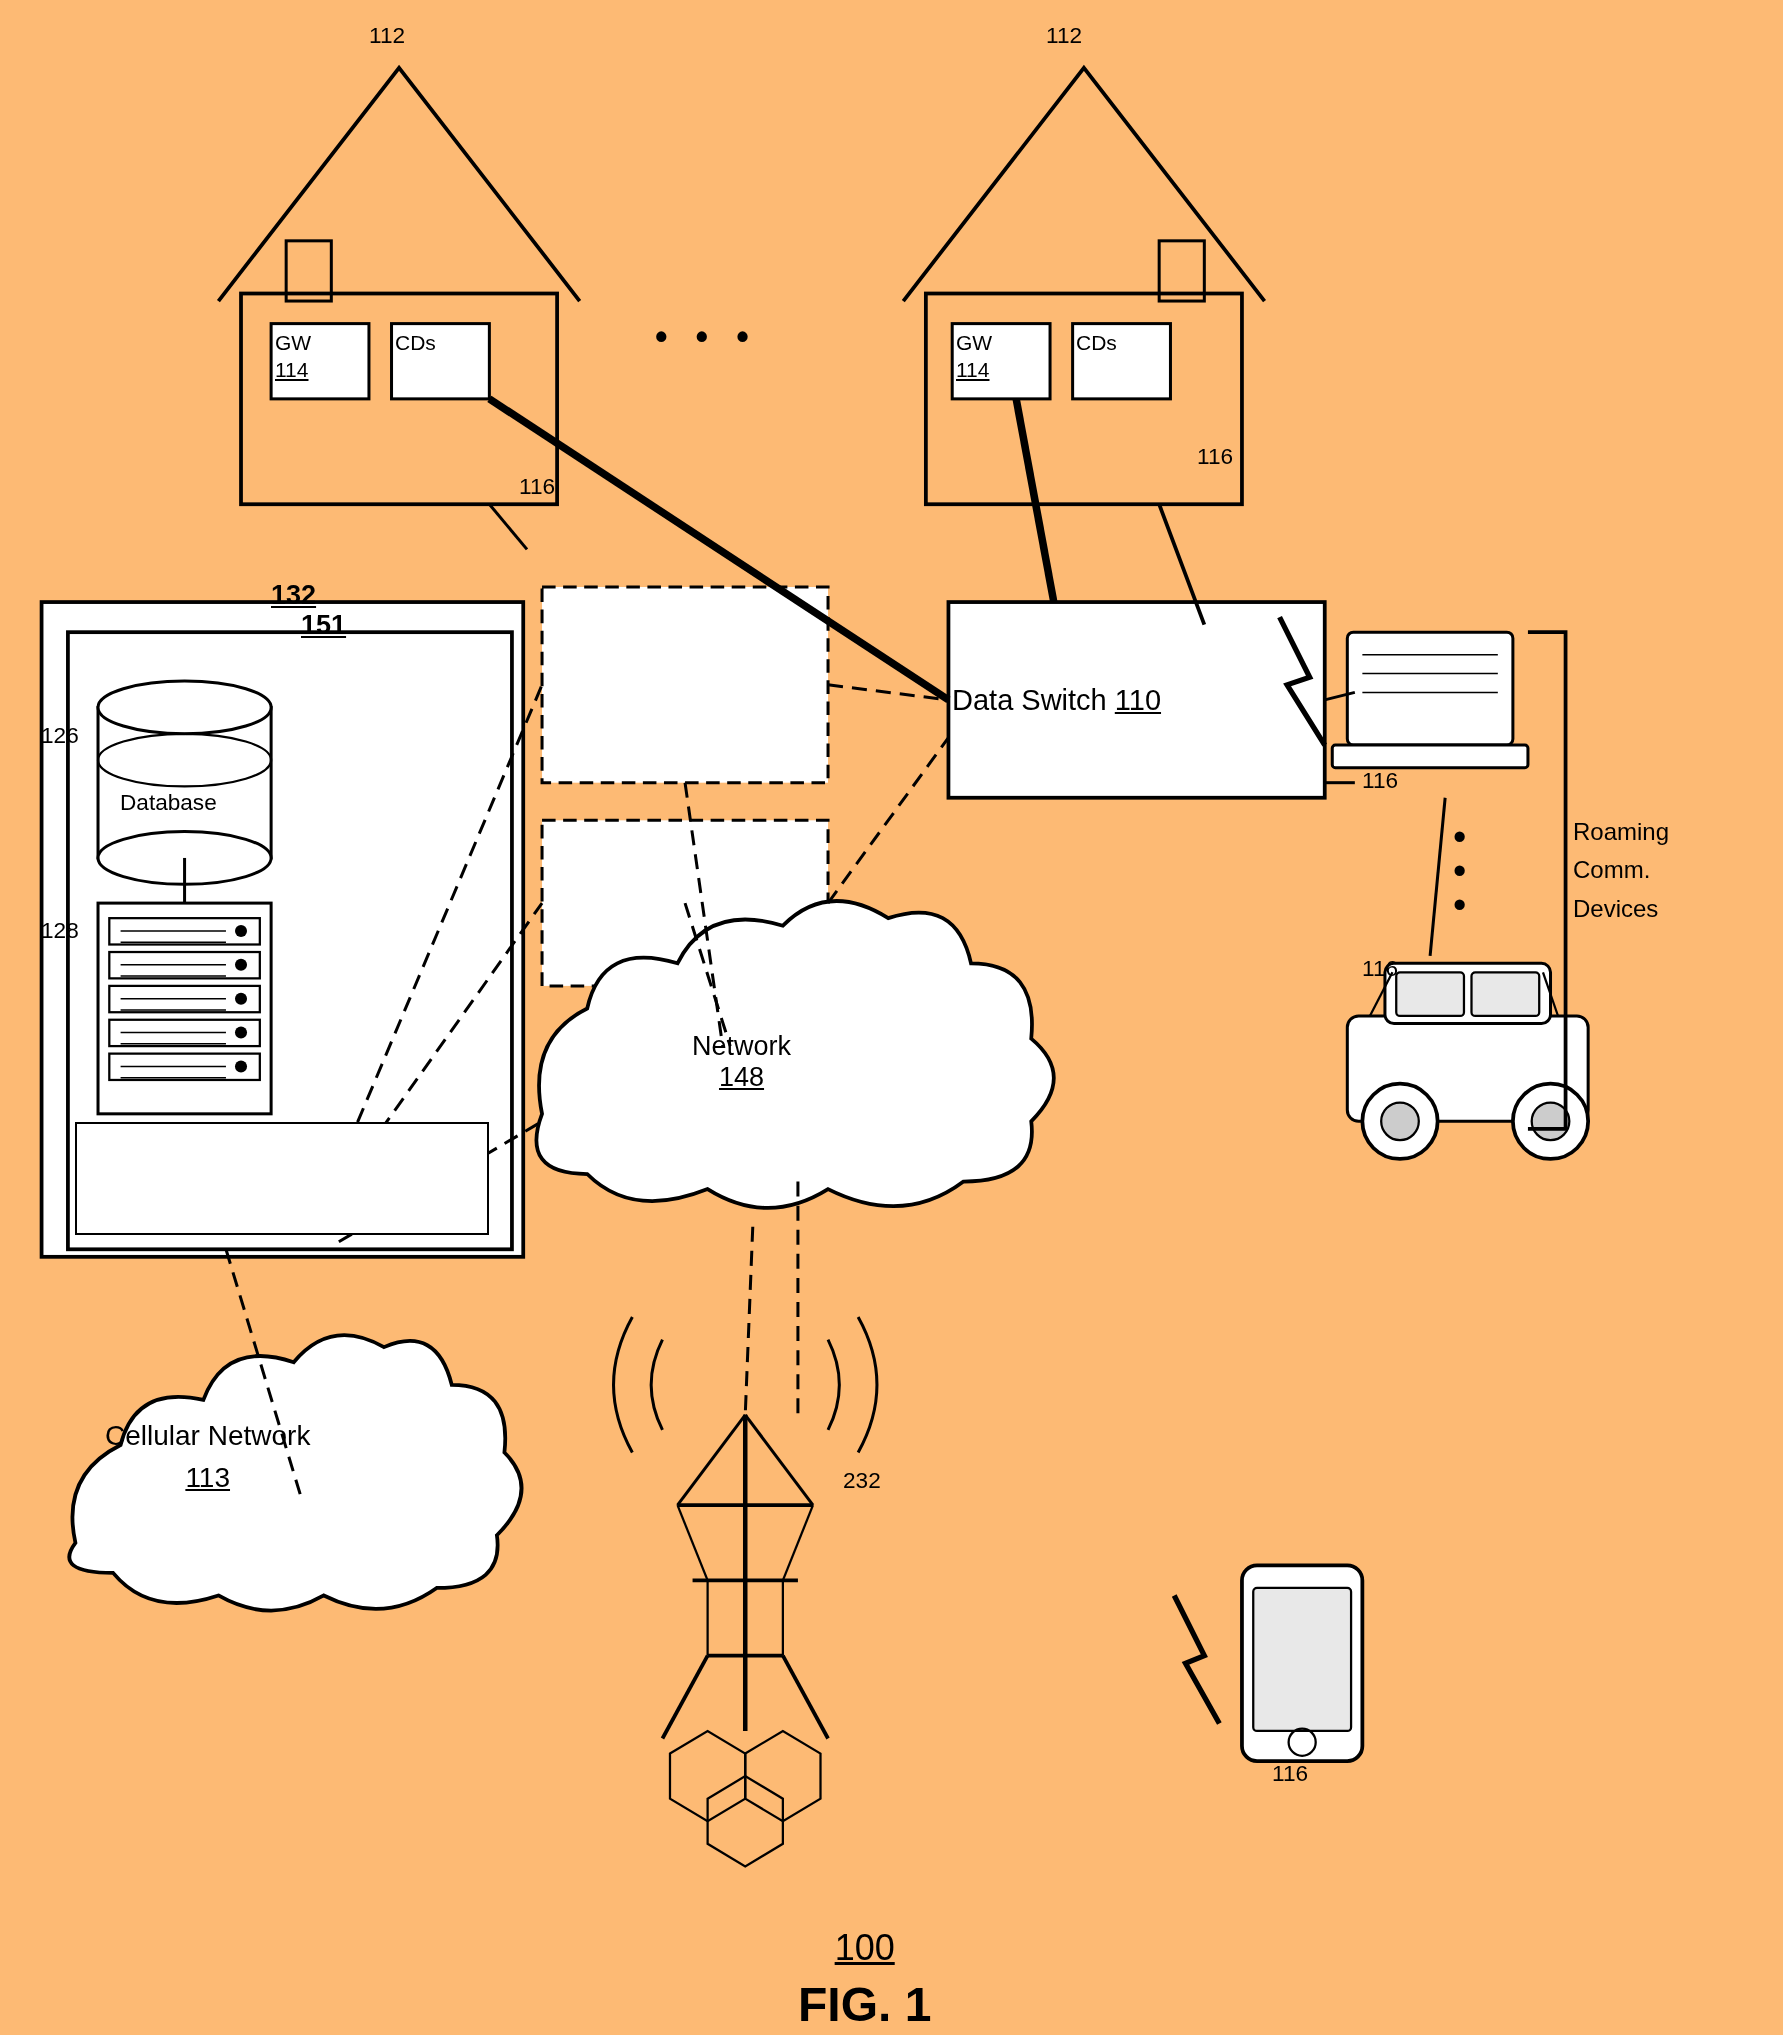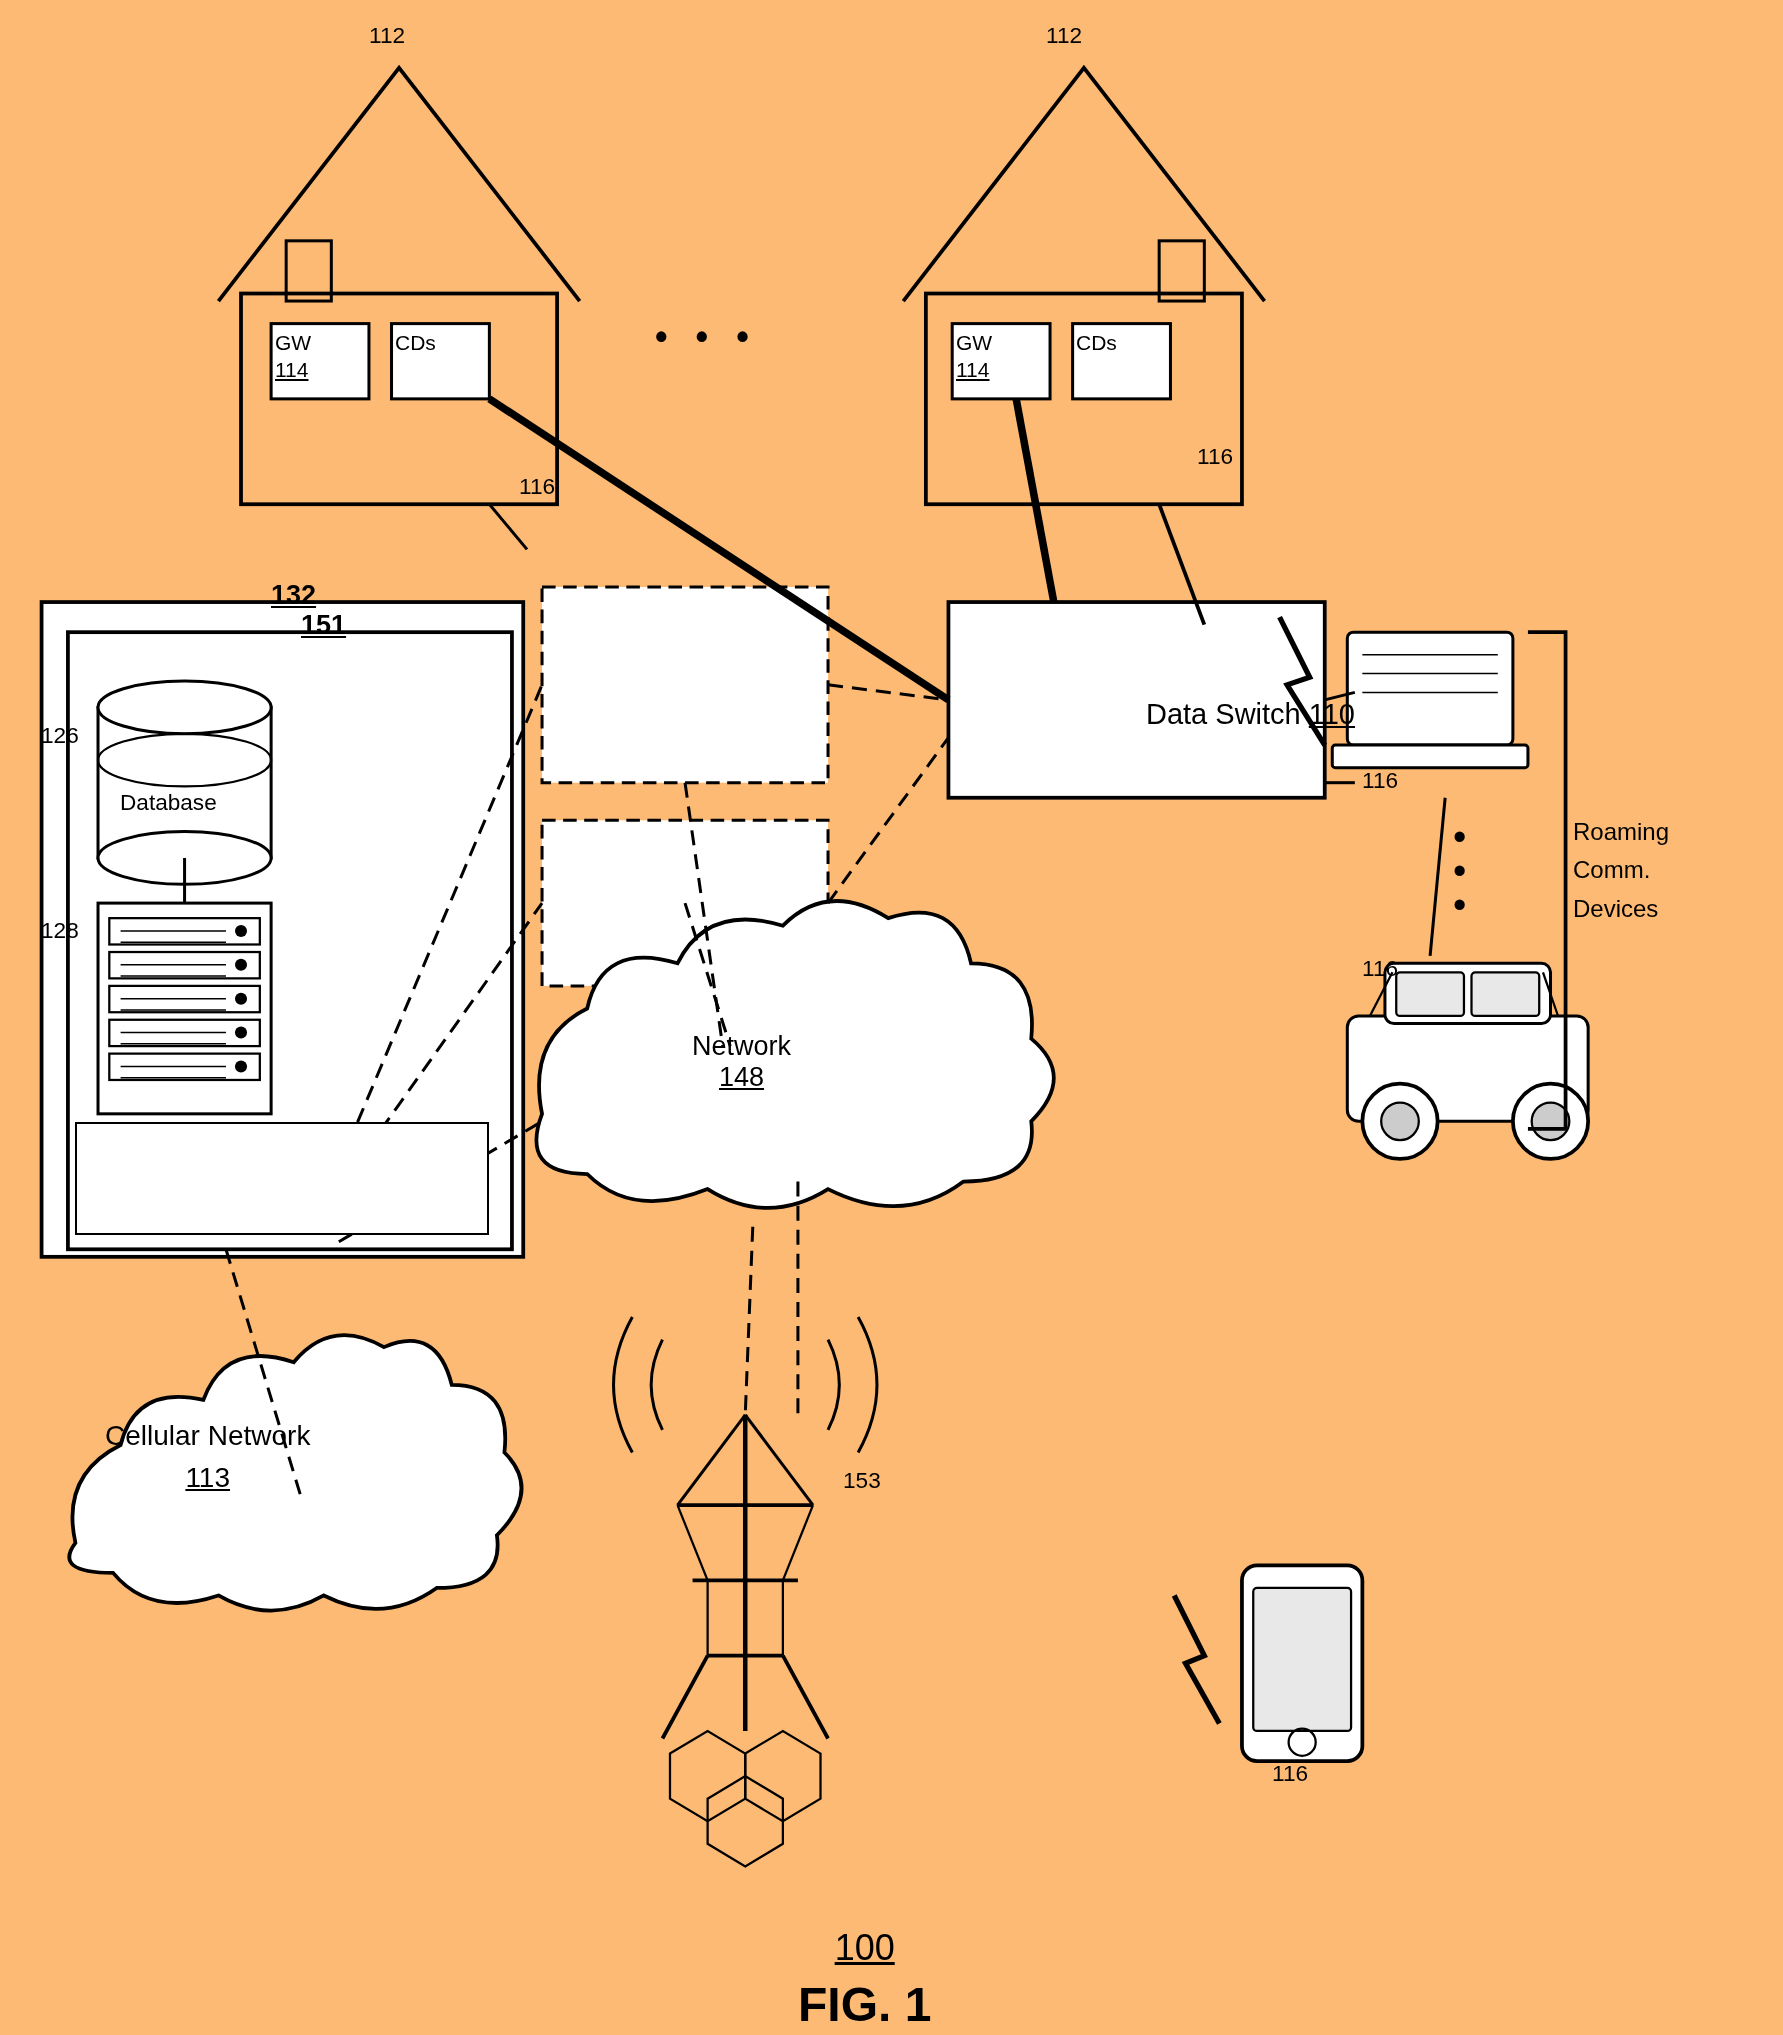--- a/index.html
+++ b/index.html
@@ -310,21 +310,21 @@
   <div style="position:absolute; left:75px; top:1137px; font-size:22.6px; line-height:1.4;">
     <span>Communications
 Interface</span>
     &nbsp;&nbsp;<span class="label-underline">124</span>
   </div>
 
   <div style="position:absolute; left:75px; top:1122px; width:414px; height:113px; border:2.3px solid #000; background:#fff;"></div>
 
 
 
-  <div style="position:absolute; left:952px; top:618px; width:403px; height:192px; display:flex; align-items:center; justify-content:flex-end;">
+  <div style="position:absolute; left:952px; top:604px; width:403px; height:192px; display:flex; align-items:center; justify-content:flex-start;">
     <div style="font-size:29px; text-align:center;">
       <span>Data Switch </span><span class="label-underline">110</span>
     </div>
   </div>
 
   <div style="position:absolute; left:692px; top:1031px; font-size:27px; text-align:center;">
     <span>Network</span><br>
     <span class="label-underline">148</span>
   </div>
 
@@ -334,21 +334,21 @@
   </div>
 
   <div style="position:absolute; left:1573px; top:813px; font-size:24px; line-height:1.6;">
     <span>Roaming<br>Comm.<br>Devices</span>
   </div>
 
   <div style="position:absolute; left:1453px; top:820px; font-size:38px; line-height:0.9; letter-spacing:-3.8px;">
     •<br>•<br>•
   </div>
 
-  <span class="label" style="left:843px; top:1468px;">153</span>
+  <span class="label" style="left:843px; top:1468px;">232</span>
 
   <div style="position:absolute; left:798px; top:1927px; text-align:center;">
     <div style="font-size:36px; font-weight:normal; text-decoration:underline; margin-bottom:7.5px;">100</div>
     <div style="font-size:48px; font-weight:bold;">FIG. 1</div>
   </div>
 
 </div>
 
 
 </body></html>

